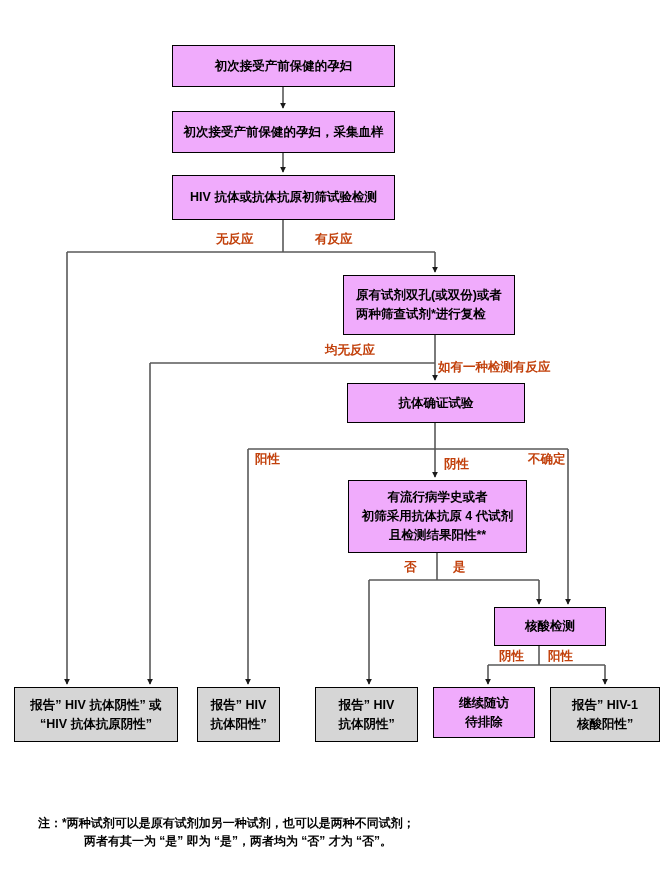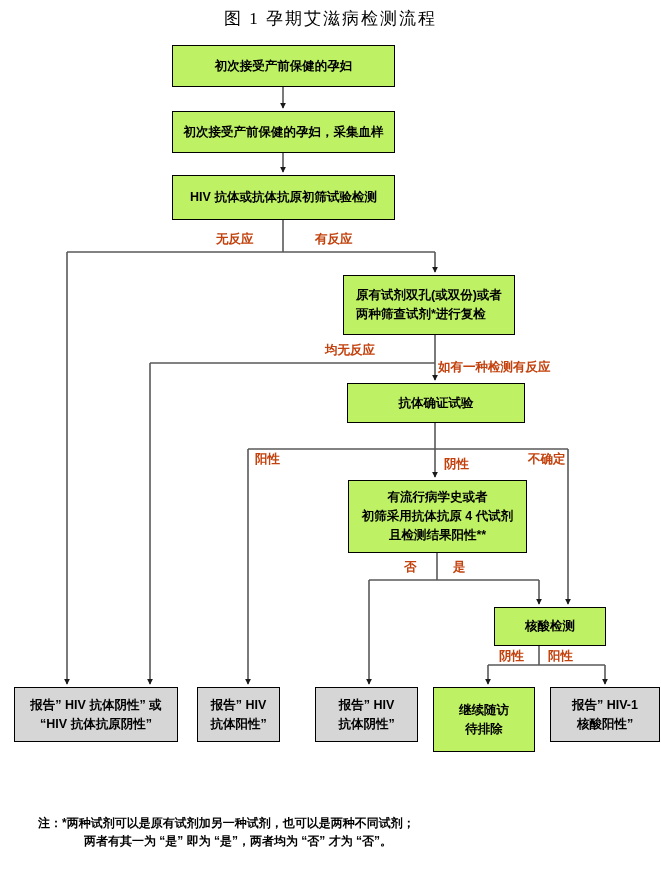--- a/index.html
+++ b/index.html
@@ -14,21 +14,21 @@
     position:absolute;left:0;top:7px;width:661px;
     text-align:center;
     font-family:"Liberation Serif","DejaVu Serif",serif;
     font-size:17px;color:#000;letter-spacing:2px;
   }
   svg.wires{position:absolute;left:0;top:0;pointer-events:none;}
   .node{
     position:absolute;
     box-sizing:border-box;
     border:1.5px solid #000;
-    background:#bef264;
+    background:#f0abfc;
     display:flex;align-items:center;justify-content:center;
     text-align:center;
     font-size:12.5px;font-weight:bold;color:#000;
     line-height:1.5;
     white-space:pre-line;
   }
   .node.gray{background:#d6d6d6;}
   .node.left-text{justify-content:flex-start;text-align:left;padding-left:12px;}
   .elabel{
     position:absolute;
@@ -40,21 +40,20 @@
     font-size:12px;font-weight:bold;color:#000;line-height:18px;
   }
   .notes .n2{padding-left:26px;}
   .notes .n3{padding-left:46px;}
 </style>
 </head>
 <body>
 
 <div class="page">
 
-  <div class="title">图 1  孕期艾滋病检测流程</div>
 
   <svg class="wires" width="661" height="869" viewBox="0 0 661 869">
     <defs>
       <marker id="arr" markerWidth="9" markerHeight="9" refX="5.2" refY="3" orient="auto" markerUnits="userSpaceOnUse">
         <path d="M0,0 L6,3 L0,6 Z" fill="#1a1a1a"></path>
       </marker>
     </defs>
     <g stroke="#595959" stroke-width="1.6" fill="none">
 
       <path d="M283 87 L283 108" marker-end="url(#arr)"></path>
@@ -115,21 +114,21 @@
 
   <div class="node gray" style="left:14px;top:687px;width:164px;height:55px;">报告” HIV 抗体阴性” 或
 “HIV 抗体抗原阴性”</div>
 
   <div class="node gray" style="left:197px;top:687px;width:83px;height:55px;">报告” HIV
 抗体阳性”</div>
 
   <div class="node gray" style="left:315px;top:687px;width:103px;height:55px;">报告” HIV
 抗体阴性”</div>
 
-  <div class="node" style="left:433px;top:687px;width:102px;height:65px;">继续随访
+  <div class="node" style="left:433px;top:687px;width:102px;height:51px;">继续随访
 待排除</div>
 
   <div class="node gray" style="left:550px;top:687px;width:110px;height:55px;">报告” HIV-1
 核酸阳性”</div>
 
   <div class="elabel" style="left:216px;top:231px;">无反应</div>
 
   <div class="elabel" style="left:315px;top:231px;">有反应</div>
 
   <div class="elabel" style="left:325px;top:342px;">均无反应</div>

